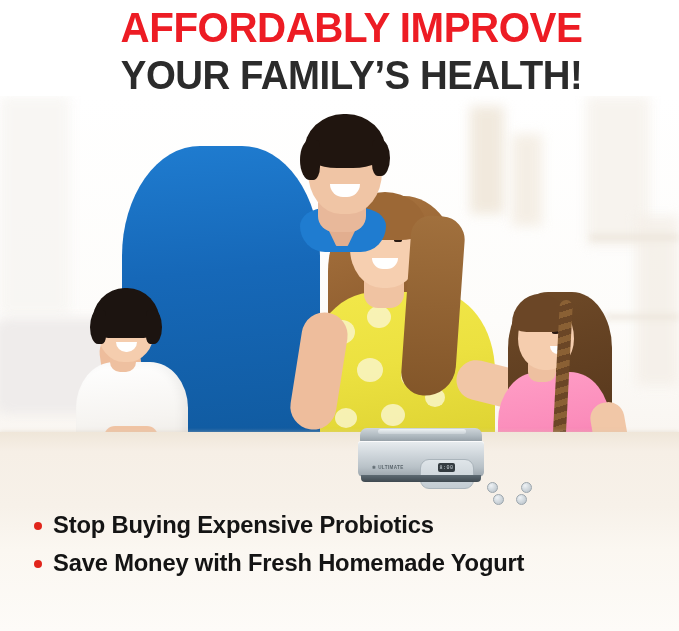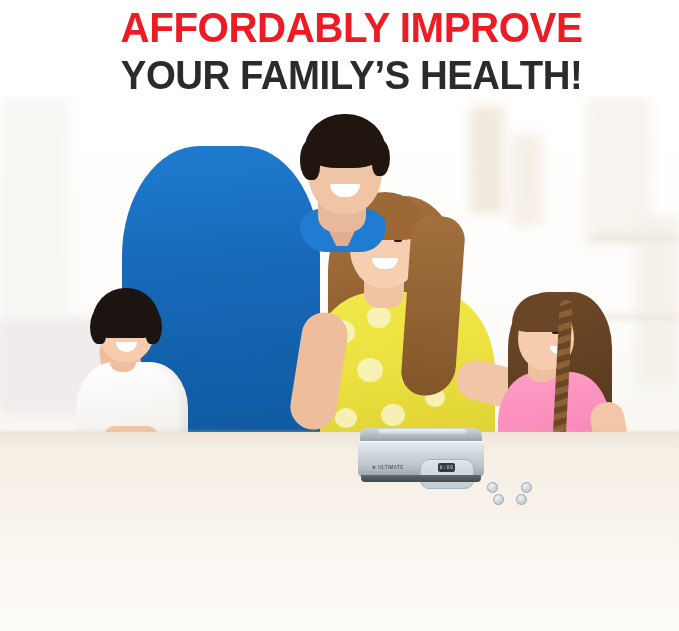--- a/index.html
+++ b/index.html
@@ -266,15 +266,23 @@
         <div class="app-btn b2"></div>
         <div class="app-btn b3"></div>
         <div class="app-btn b4"></div>
       </div>
       <div class="app-screen">8:00</div>
     </div>
     <div class="app-base"></div>
   </div>
 
   <div class="bullets">
+    <div class="bullet">
+      <div class="bdot"></div>
+      <div class="btext">Stop Buying Expensive Probiotics</div>
+    </div>
+    <div class="bullet">
+      <div class="bdot"></div>
+      <div class="btext">Save Money with Fresh Homemade Yogurt</div>
+    </div>
   </div>
 
 </div>
 
 </body></html>

